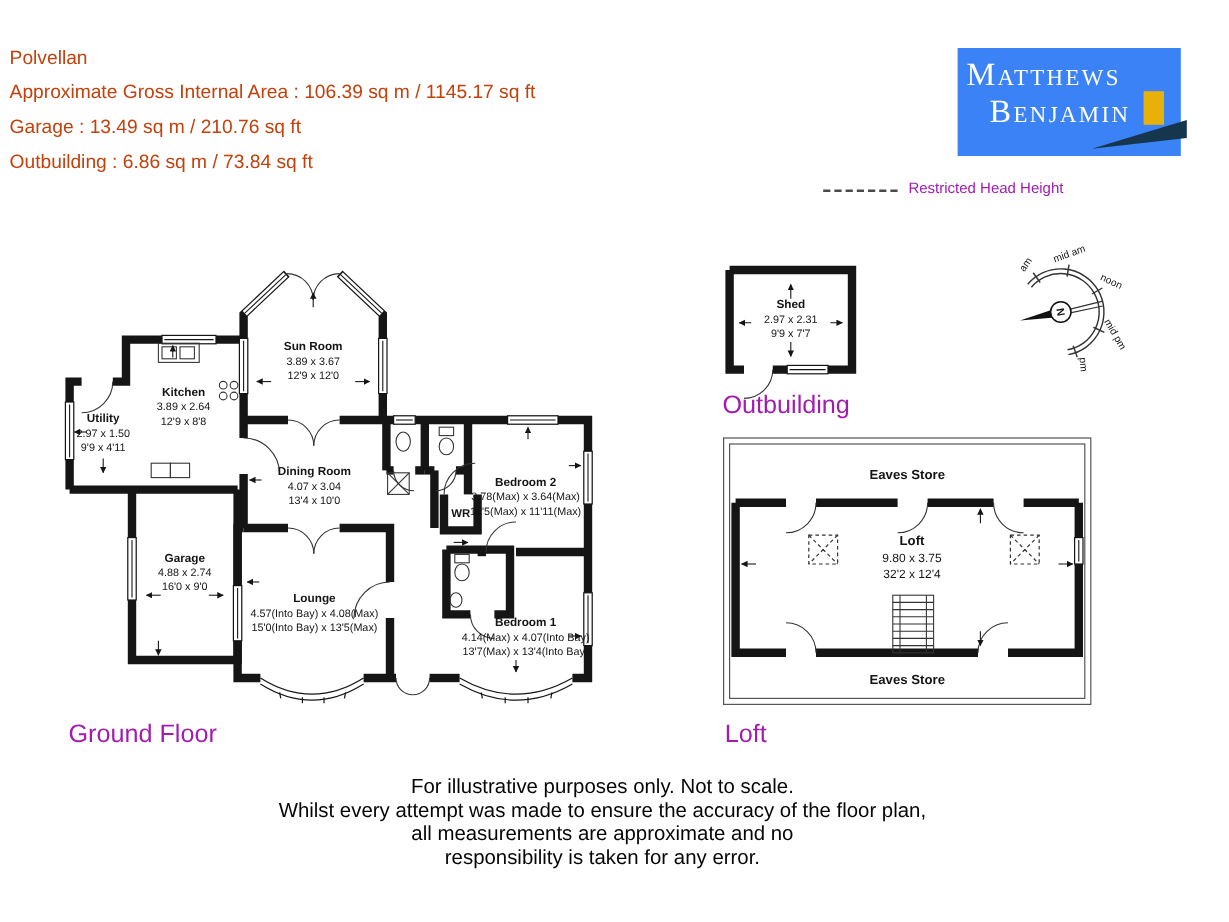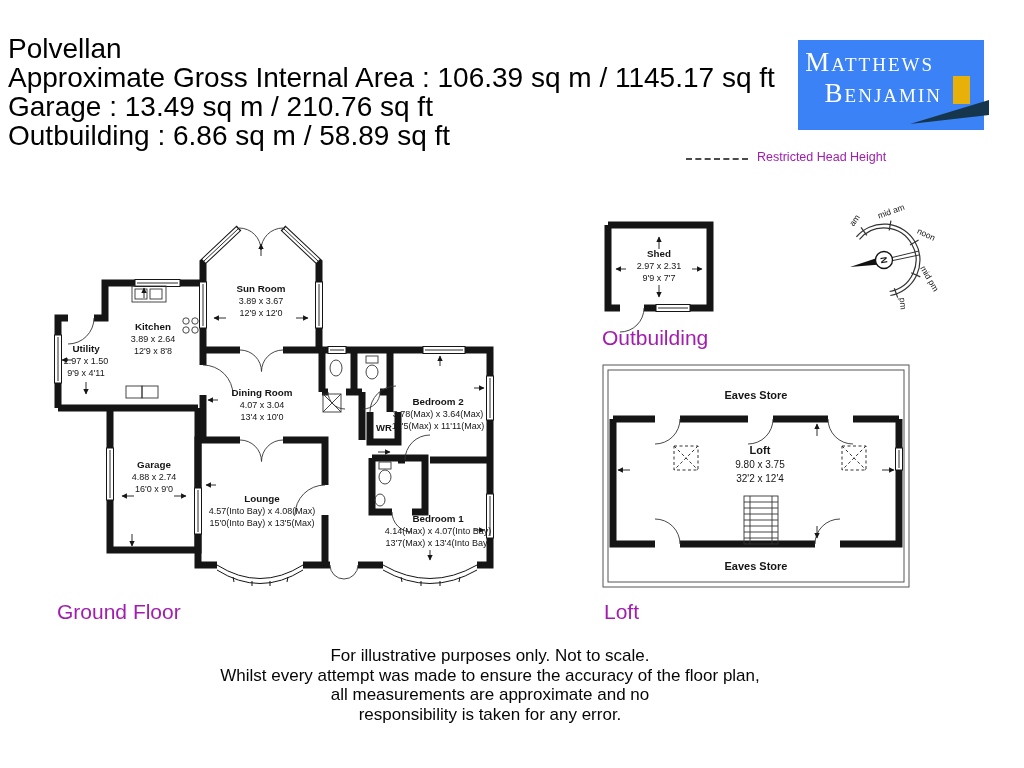--- a/index.html
+++ b/index.html
@@ -1,57 +1,57 @@
 <!DOCTYPE html>
 <html><head>
 <meta charset="utf-8">
 <style>
   html,body{margin:0;padding:0;}
   body{width:1024px;height:768px;background:#fff;position:relative;overflow:hidden;
        font-family:"Liberation Sans",sans-serif;color:#000;}
   .abs{position:absolute;}
   
   .hdr{left:8px;top:34px;}
-  .hline{font-size:28px;line-height:29px;white-space:nowrap;color:#000000;}
+  .hline{font-size:16px;line-height:29px;white-space:nowrap;color:#c2410c;}
   
   .logo{left:798px;top:40px;width:186px;height:90px;background:#3b82f6;}
   .logo .l1,.logo .l2{position:absolute;color:#fff;font-family:"Liberation Serif",serif;
        font-variant:small-caps;letter-spacing:2px;font-size:27px;line-height:27px;}
   .logo .l1{top:9px;right:50px;}
   .logo .l2{top:40px;right:42px;}
   .logo .door{position:absolute;right:14px;top:36px;width:17px;height:28px;background:#e7b10a;}
   .logo svg{position:absolute;left:0;top:0;}
   
   .legend-line{left:686px;top:158px;width:62px;height:0;border-top:2px dashed #4a4a4a;}
   .legend-text{left:757px;top:150px;font-size:12.5px;color:#a21caf;}
   
   .caption{font-size:21px;color:#a21caf;}
   
-  .footer{left:0;top:646px;width:980px;text-align:center;}
+  .footer{left:0;top:646px;width:980px;text-align:center;padding-left:12px;}
   .fline{font-size:17px;line-height:19.5px;color:#060606;}
   
   svg text{font-family:"Liberation Sans",sans-serif;fill:#151515;}
   .ctr{text-anchor:middle;}
   .rname{font-size:9.8px;font-weight:bold;}
   .rdim{font-size:9px;}
   .lname{font-size:11px;font-weight:bold;}
   .ldim{font-size:10px;}
   .eaves{font-size:11px;font-weight:bold;}
   .wr{font-size:9.5px;font-weight:bold;}
   .cmp{font-size:8.5px;}
   .nlab{font-size:9px;font-weight:bold;}
 </style>
 </head>
 <body>
 
 <div class="abs hdr">
   <div class="hline">Polvellan</div>
   <div class="hline">Approximate Gross Internal Area : 106.39 sq m / 1145.17 sq ft</div>
   <div class="hline">Garage : 13.49 sq m / 210.76 sq ft</div>
-  <div class="hline">Outbuilding : 6.86 sq m / 58.89 sq ft</div>
+  <div class="hline">Outbuilding : 6.86 sq m / 73.84 sq ft</div>
 </div>
 
 <div class="abs logo">
   <svg width="206" height="90" viewBox="0 0 206 90">
     <polygon points="191,60 191,75 112,84" fill="#15364d"></polygon>
   </svg>
   <div class="l1">Matthews</div>
   <div class="l2">Benjamin</div>
   <div class="door"></div>
 </div>

